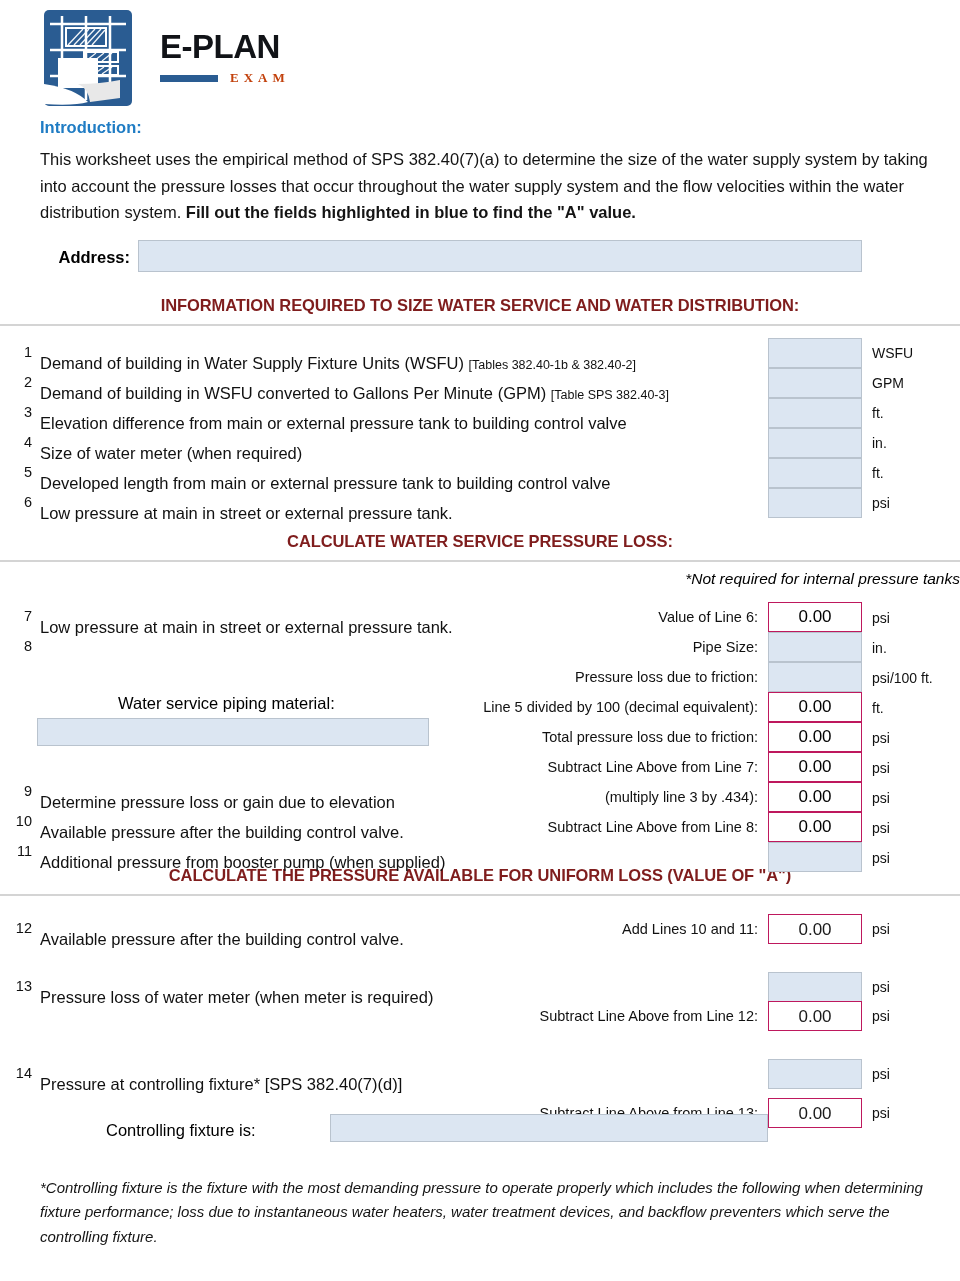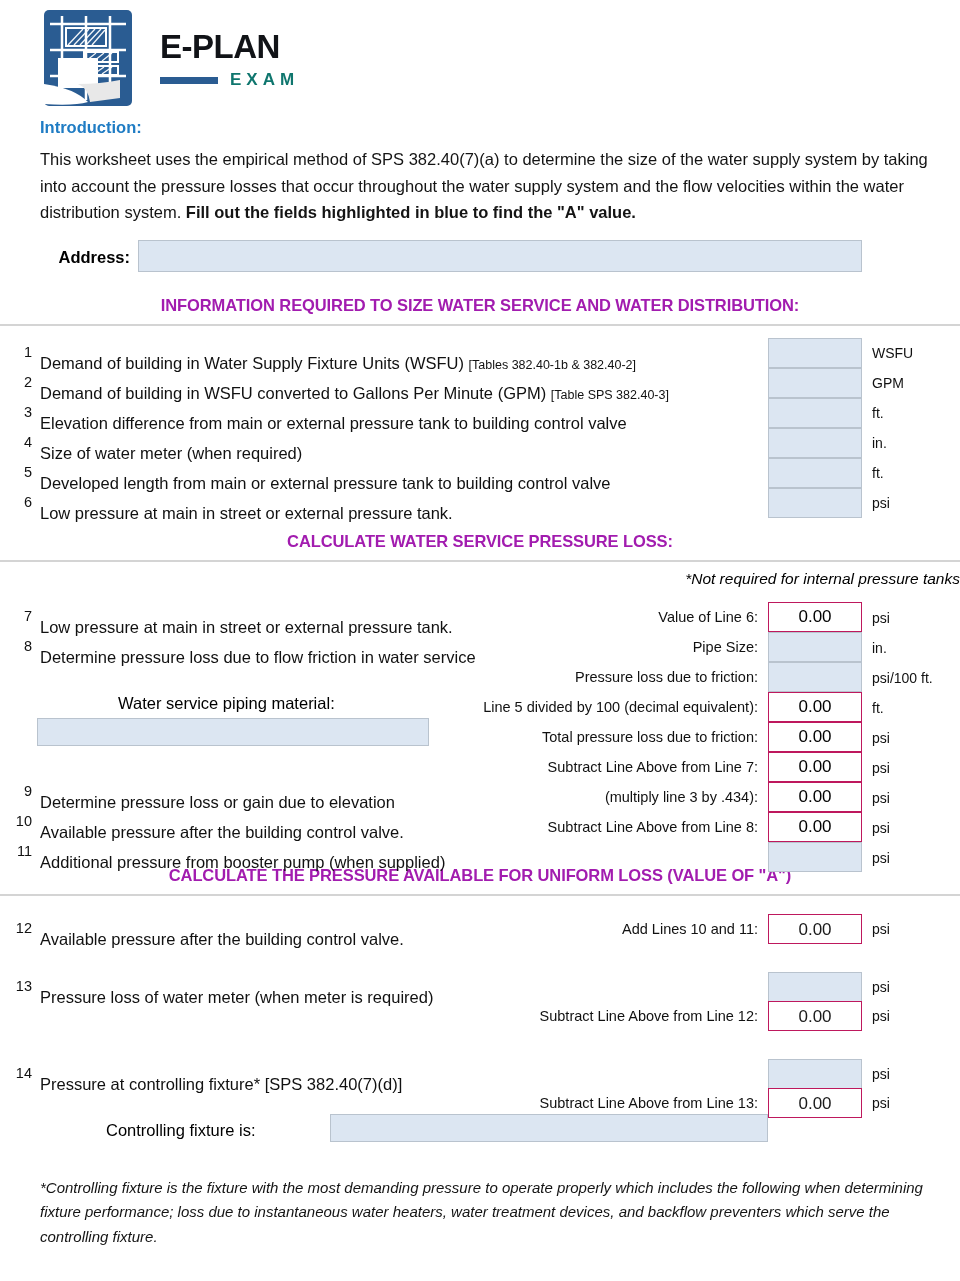--- a/index.html
+++ b/index.html
@@ -55,23 +55,24 @@
     margin-top: 7px;
   }
   .logo-bar {
     width: 58px;
     height: 7px;
     background: #2a5c92;
     margin-right: 12px;
   }
   .logo-exam {
     font-weight: 700;
-    font-size: 17px;
+    font-size: 13px;
     letter-spacing: 5px;
-    color: #0f766e;
+    color: #c2410c;
+    font-family: Liberation Serif, serif;
   }
 
   .title-block {
     position: absolute;
     left: 300px;
     right: 10px;
     top: 8px;
     text-align: center;
   }
   .title-1 {
@@ -133,21 +134,21 @@
     position: absolute;
     left: 138px;
     top: 0;
     width: 724px;
     height: 32px;
   }
 
   
   .sec-head {
     text-align: center;
-    color: #a21caf;
+    color: #7f1d1d;
     font-weight: 700;
     font-size: 16.5px;
     letter-spacing: -0.1px;
   }
   .rule {
     height: 2px;
     background: #d4d4d4;
     width: 100%;
   }
 
@@ -357,21 +358,20 @@
 
 <div style="position:relative;height:258px;margin-top:14px">
 
   <div id="service-left">
       <div style="position: absolute; left: 0px; top: 0px; width: 700px; height: 30px;">
         <div class="ln-num">7</div>
         <div class="ln-text">Low pressure at main in street or external pressure tank.</div>
       </div>
       <div style="position: absolute; left: 0px; top: 30px; width: 700px; height: 30px;">
         <div class="ln-num">8</div>
-        <div class="ln-text">Determine pressure loss due to flow friction in water service</div>
       </div>
       <div style="position: absolute; left: 0px; top: 175px; width: 700px; height: 30px;">
         <div class="ln-num">9</div>
         <div class="ln-text">Determine pressure loss or gain due to elevation</div>
       </div>
       <div style="position: absolute; left: 0px; top: 205px; width: 700px; height: 30px;">
         <div class="ln-num">10</div>
         <div class="ln-text">Available pressure after the building control valve.</div>
       </div>
       <div style="position: absolute; left: 0px; top: 235px; width: 700px; height: 30px;">
@@ -466,21 +466,21 @@
     </div>
     <div style="position: absolute; left: 0px; right: 0px; top: 145px; height: 30px;">
       <div class="ln-num">14</div>
       <div class="ln-text">Pressure at controlling fixture* [SPS 382.40(7)(d)]</div>
       <div class="cap" style="top:7px"></div>
       <div class="field inp">
         <span class="val"></span>
       </div>
       <div class="unit">psi</div>
     </div>
-    <div style="position: absolute; left: 0px; right: 0px; top: 174px; height: 30px; padding-left: 12px;">
+    <div style="position: absolute; left: 0px; right: 0px; top: 184px; height: 30px; padding-left: 12px;">
       <div class="ln-num"></div>
       <div class="ln-text"></div>
       <div class="cap" style="top:7px">Subtract Line Above from Line 13:</div>
       <div class="field inp calc">
         <span class="val">0.00</span>
       </div>
       <div class="unit">psi</div>
     </div>
   </div>
 

